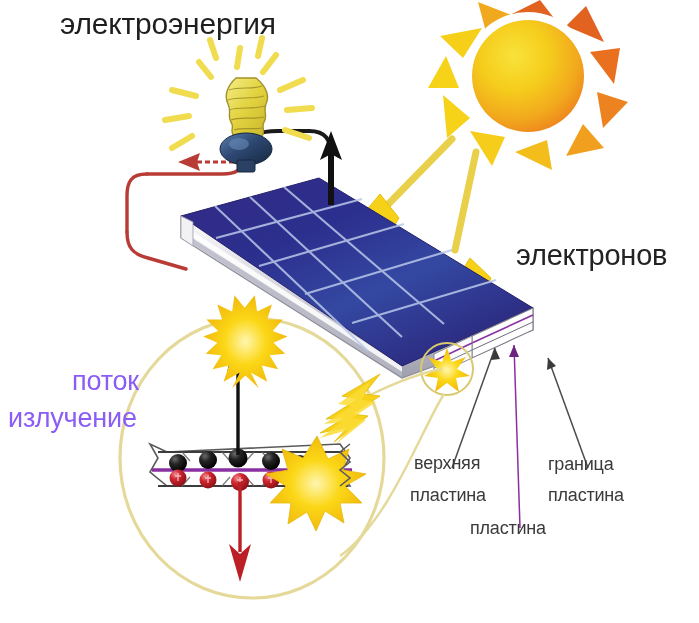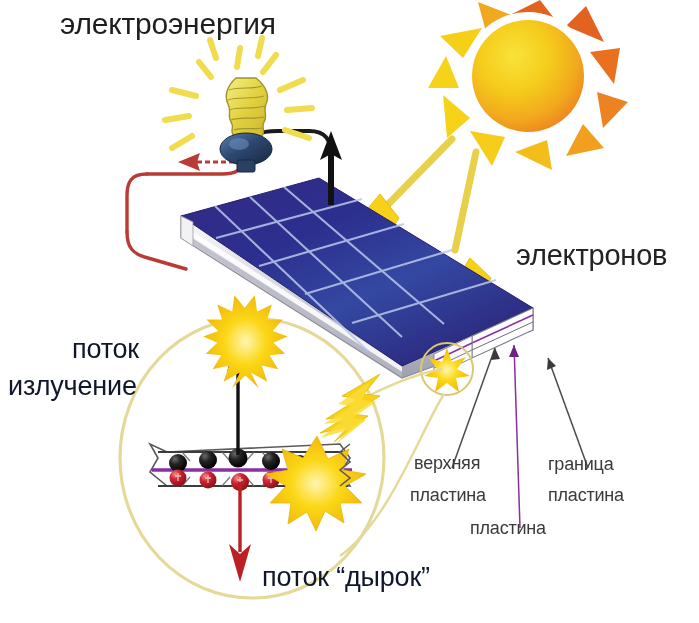--- a/index.html
+++ b/index.html
@@ -36,21 +36,22 @@
     color: #1e1e1e;
   }
   .lbl-big {
     font-size: 29px;
     font-weight: 400;
     color: #232323;
   }
   .lbl-mid {
     font-size: 27px;
     font-weight: 400;
-    color: #0f172a;
+    color: #8b5cf6;
+    margin-top: 32px;
   }
   .lbl-small {
     font-size: 18px;
     font-weight: 400;
     color: #3a3a3a;
   }
 </style>
 </head>
 <body>
 
@@ -320,15 +321,14 @@
 
 
   <div class="lbl lbl-small" style="left:414px; top:454px;">верхняя</div>
   <div class="lbl lbl-small" style="left:410px; top:486px;">пластина</div>
 
   <div class="lbl lbl-small" style="left:470px; top:519px;">пластина</div>
 
   <div class="lbl lbl-small" style="left:548px; top:455px;">граница</div>
   <div class="lbl lbl-small" style="left:548px; top:486px;">пластина</div>
 
-  <div class="lbl lbl-mid" style="left:262px; top:563px;">поток “дырок”</div>
 
 </div>
 
 </body></html>

